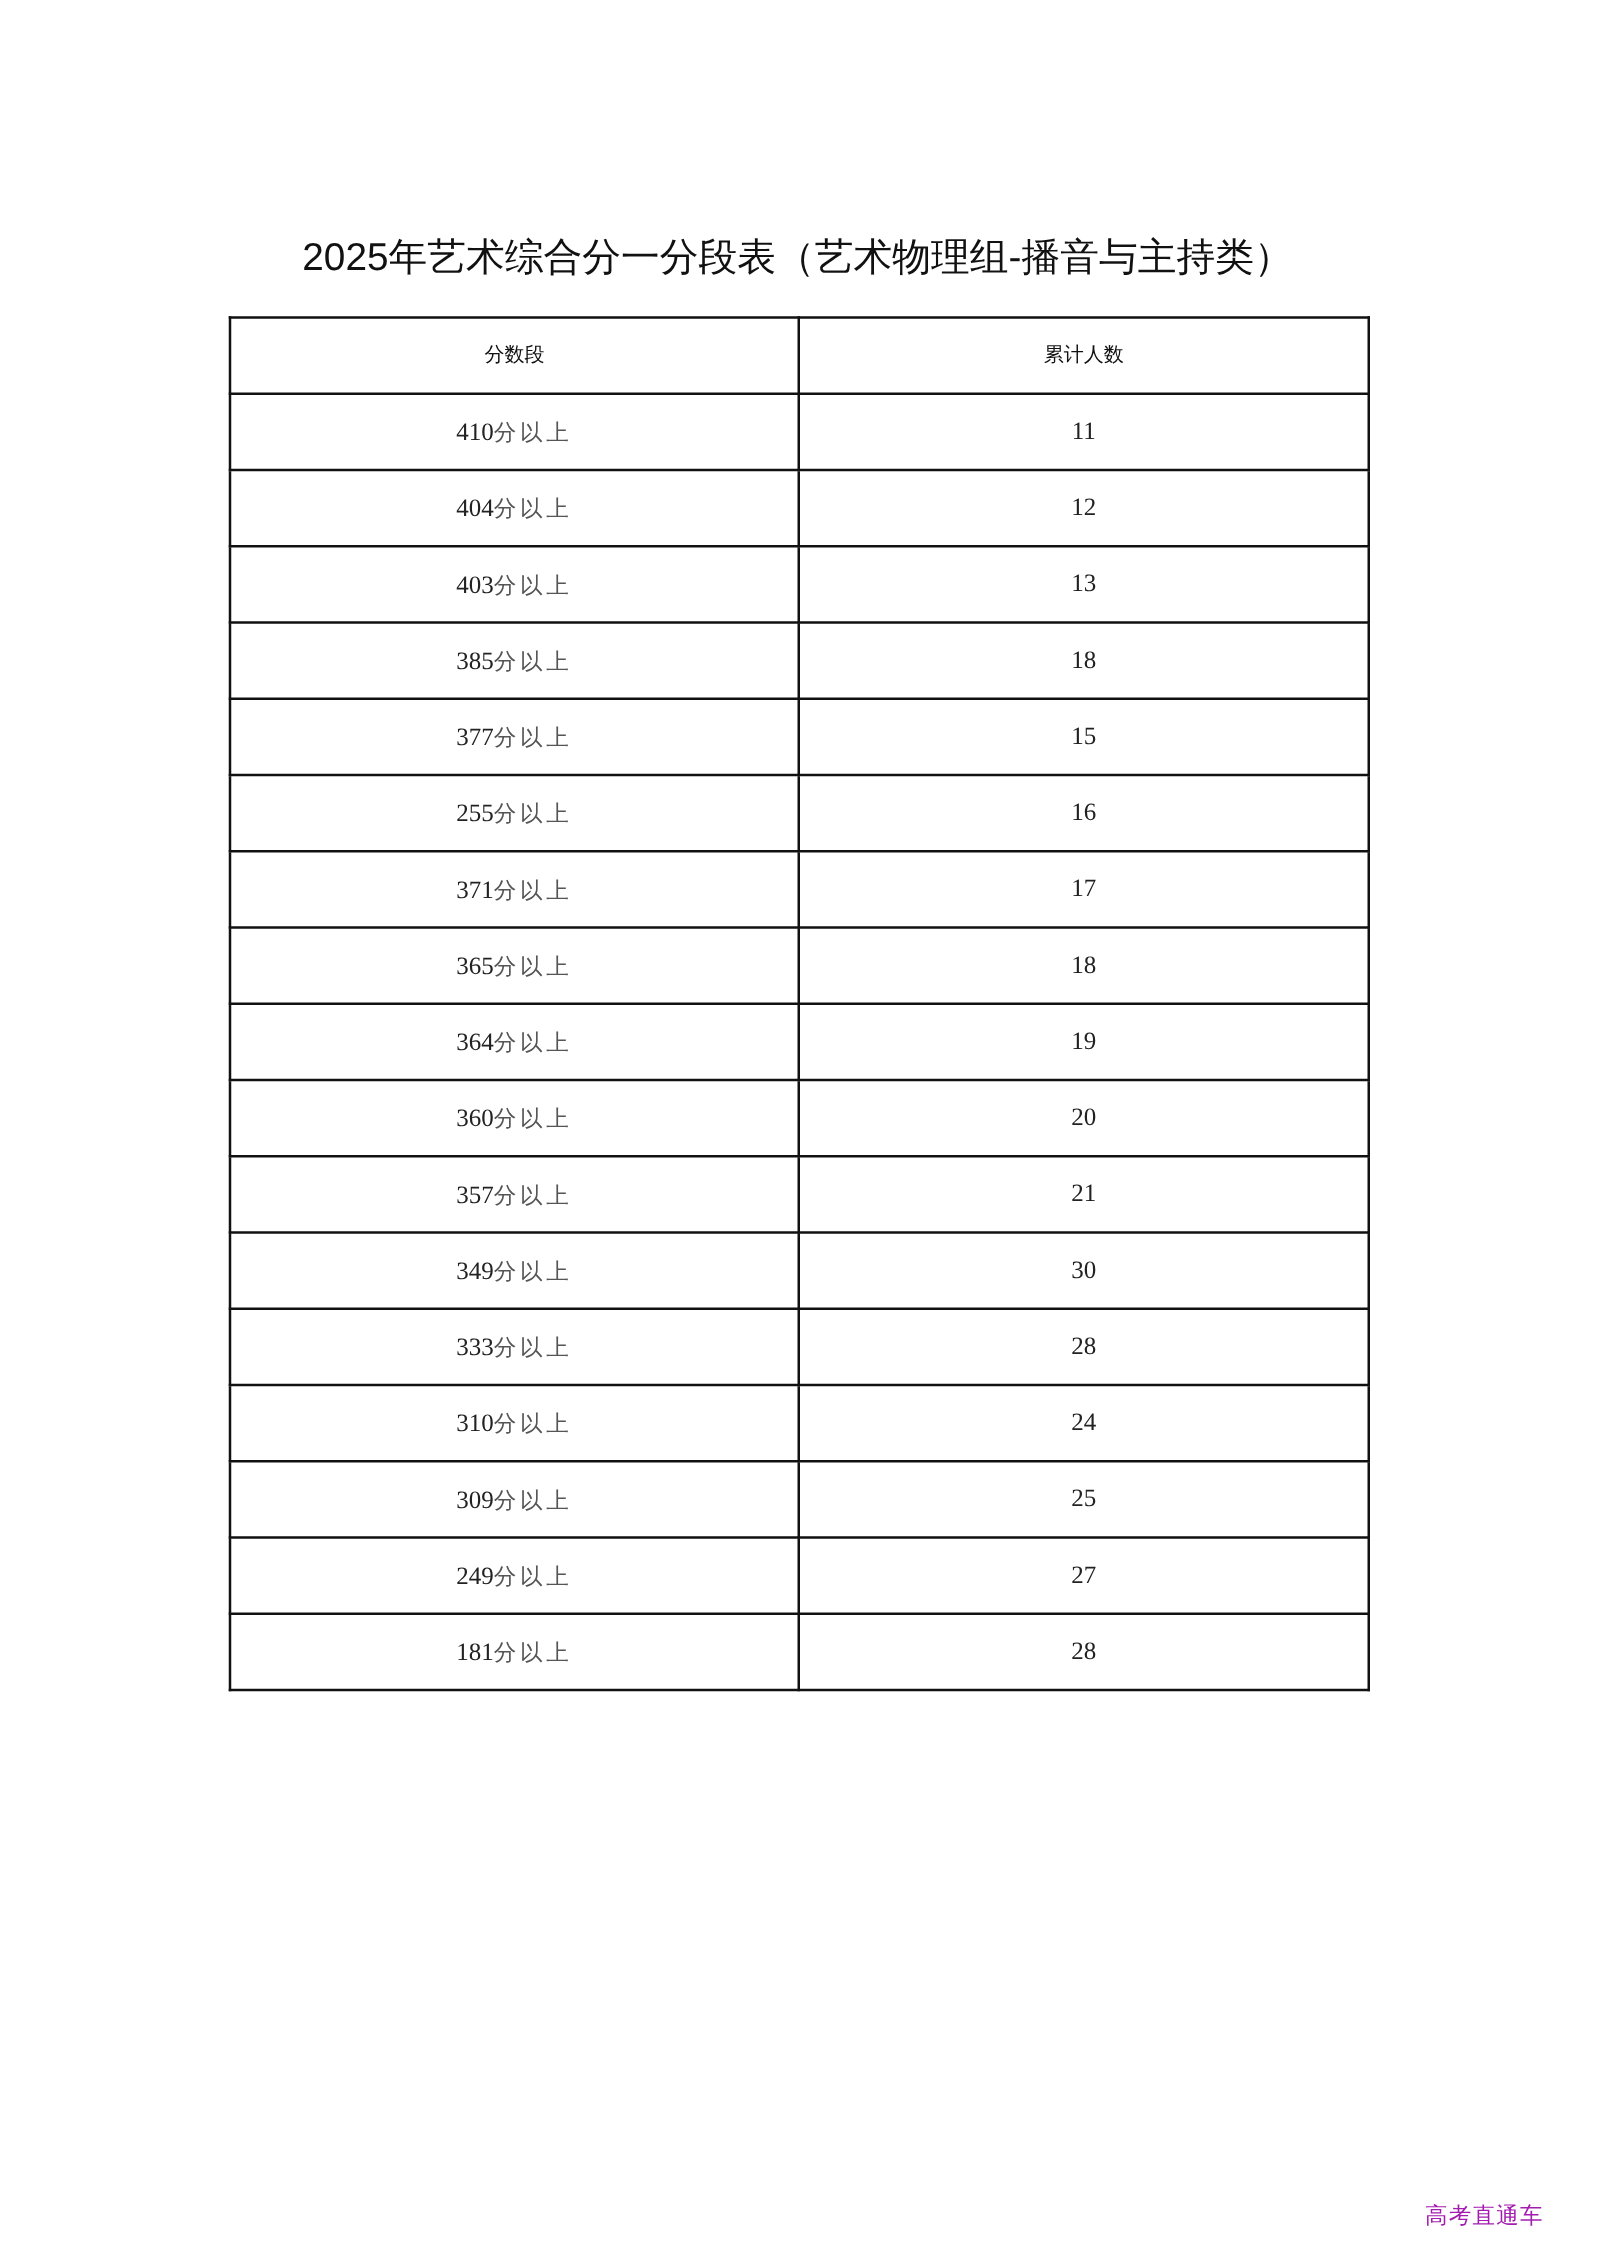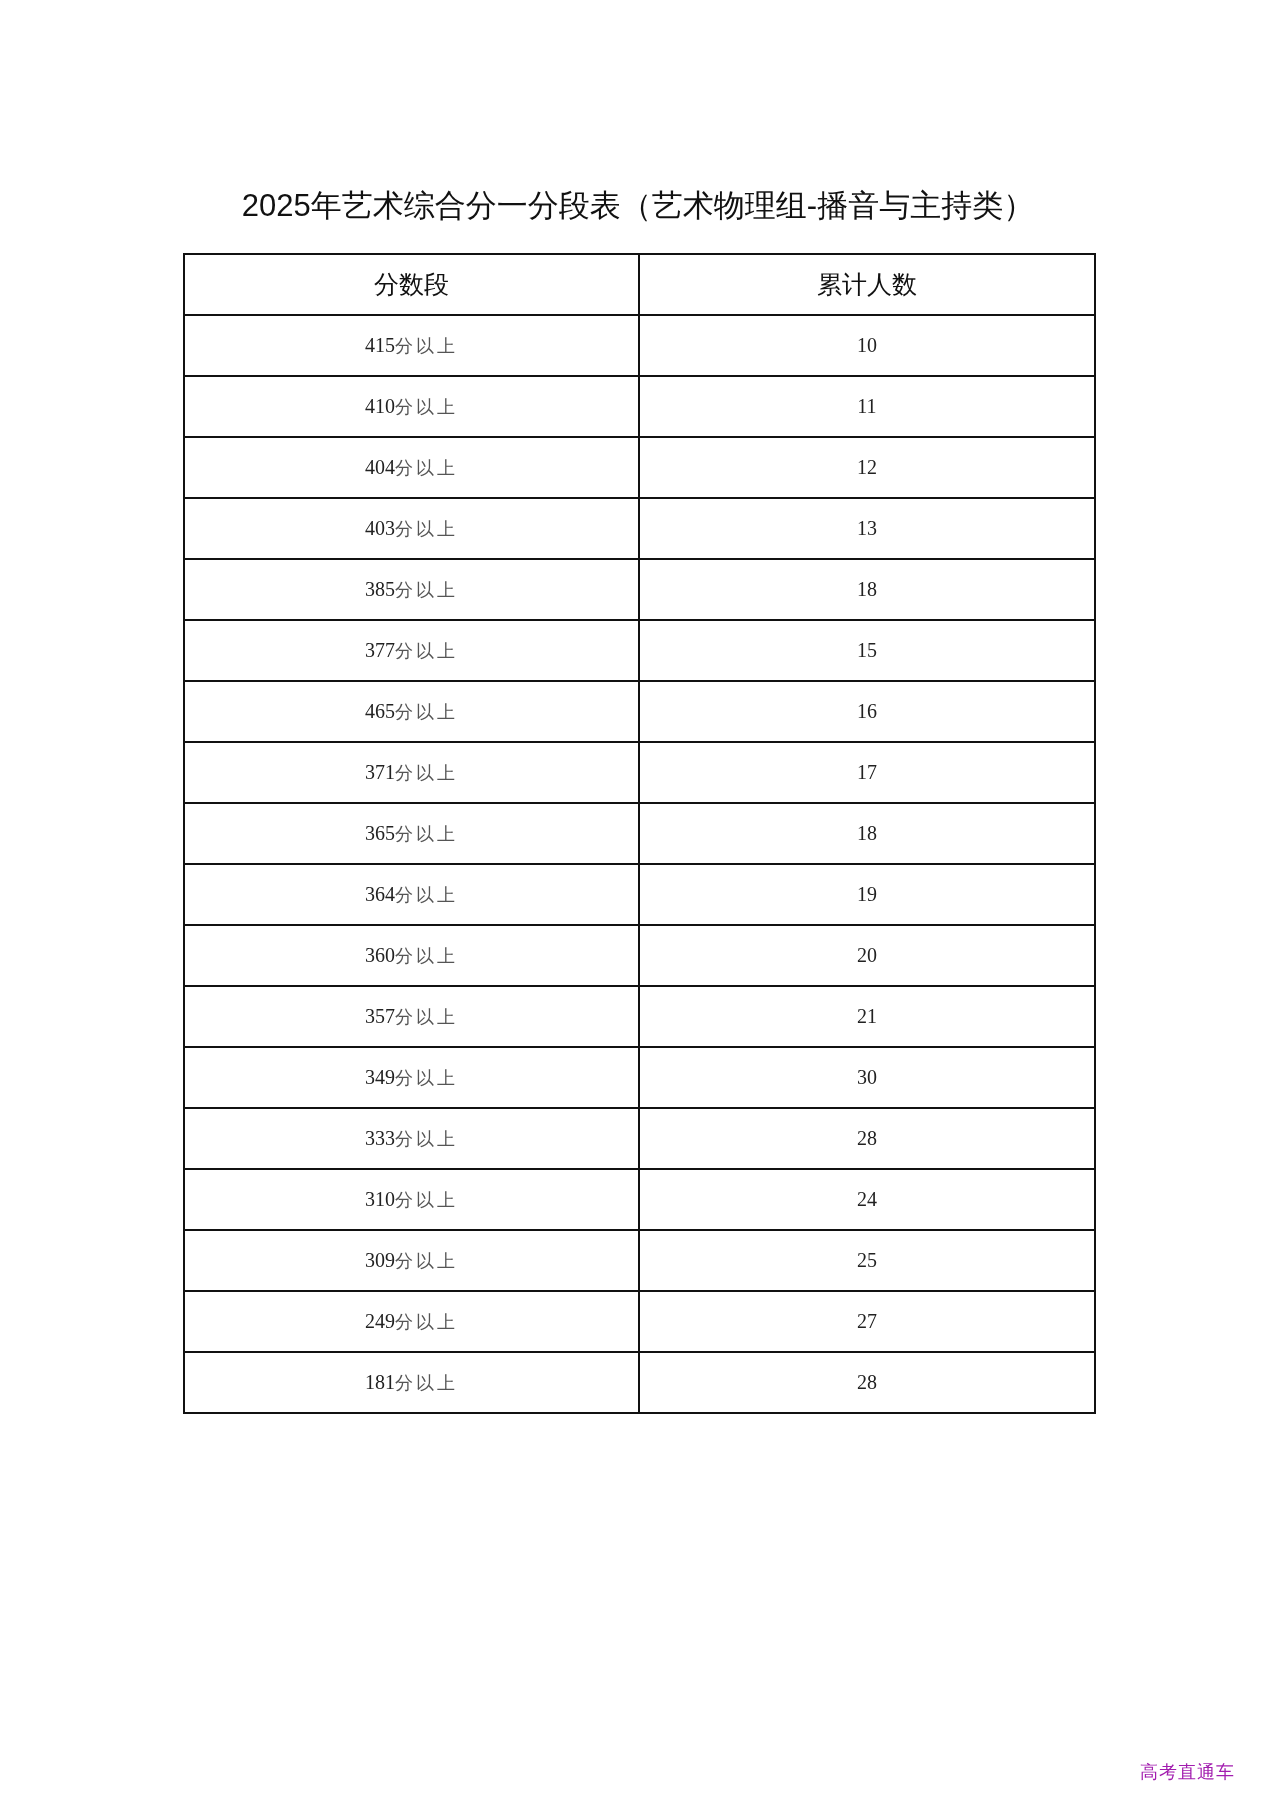--- a/index.html
+++ b/index.html
@@ -39,21 +39,21 @@
     .score-table th,
     .score-table td {
       border: 2px solid #111111;
       text-align: center;
       vertical-align: middle;
       padding: 0;
     }
     .score-table th {
       height: 59px;
       font-family: "DejaVu Sans", "Liberation Sans", sans-serif;
-      font-size: 25px;
+      font-size: 16px;
       font-weight: normal;
       color: #111111;
     }
     .score-table td {
       height: 59px;
       font-family: "Liberation Serif", "DejaVu Serif", serif;
       font-size: 20px;
       color: #222222;
     }
     .col-score { width: 455px; }
@@ -88,45 +88,41 @@
     <col class="col-count">
   </colgroup>
   <thead>
     <tr>
       <th>分数段</th>
       <th>累计人数</th>
     </tr>
   </thead>
   <tbody id="table-body">
     <tr>
-      <td><span class="score-num">415</span><span class="score-suffix">分以上</span></td>
-      <td>10</td>
-    </tr>
-    <tr>
       <td><span class="score-num">410</span><span class="score-suffix">分以上</span></td>
       <td>11</td>
     </tr>
     <tr>
       <td><span class="score-num">404</span><span class="score-suffix">分以上</span></td>
       <td>12</td>
     </tr>
     <tr>
       <td><span class="score-num">403</span><span class="score-suffix">分以上</span></td>
       <td>13</td>
     </tr>
     <tr>
       <td><span class="score-num">385</span><span class="score-suffix">分以上</span></td>
       <td>18</td>
     </tr>
     <tr>
       <td><span class="score-num">377</span><span class="score-suffix">分以上</span></td>
       <td>15</td>
     </tr>
     <tr>
-      <td><span class="score-num">465</span><span class="score-suffix">分以上</span></td>
+      <td><span class="score-num">255</span><span class="score-suffix">分以上</span></td>
       <td>16</td>
     </tr>
     <tr>
       <td><span class="score-num">371</span><span class="score-suffix">分以上</span></td>
       <td>17</td>
     </tr>
     <tr>
       <td><span class="score-num">365</span><span class="score-suffix">分以上</span></td>
       <td>18</td>
     </tr>

